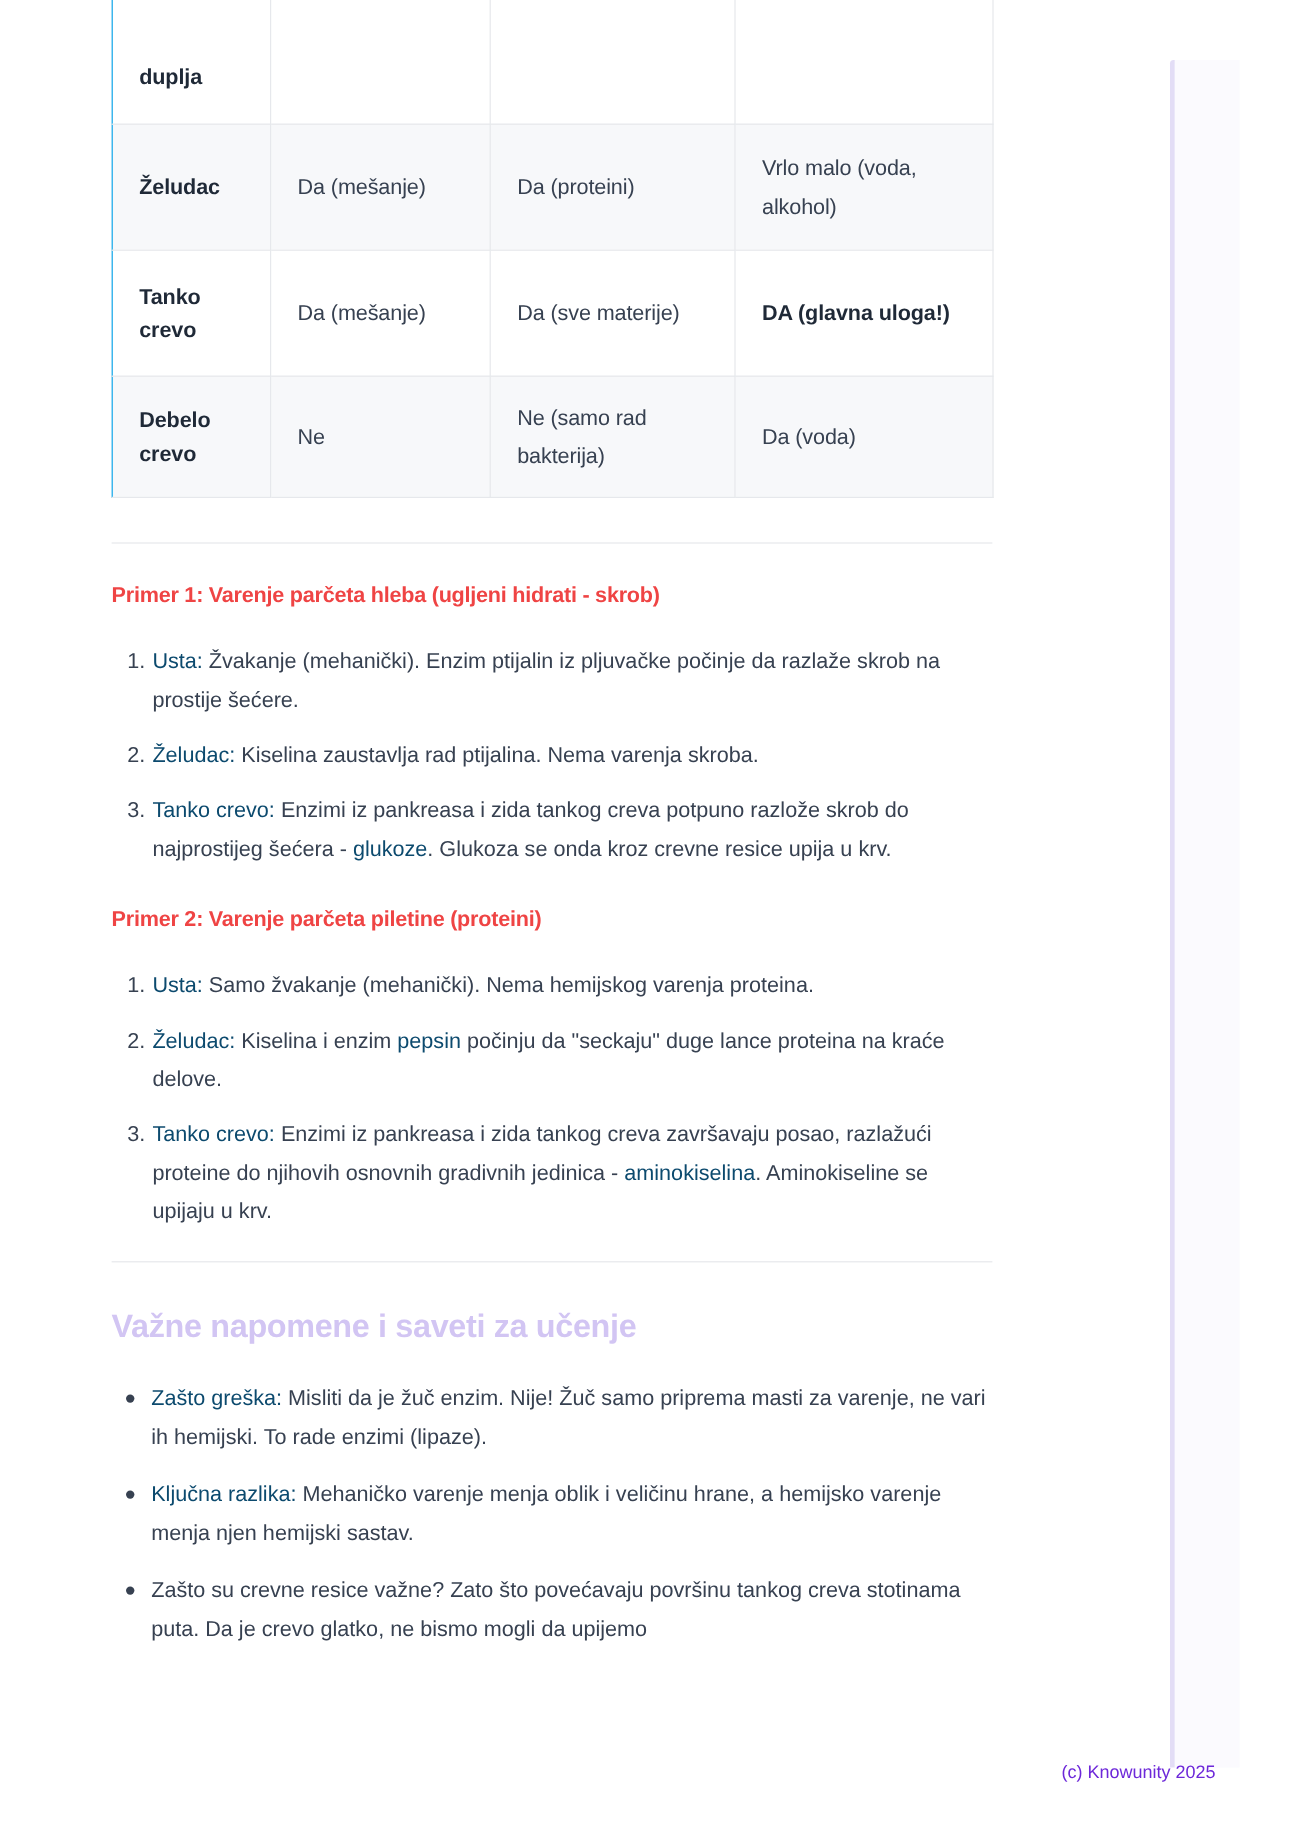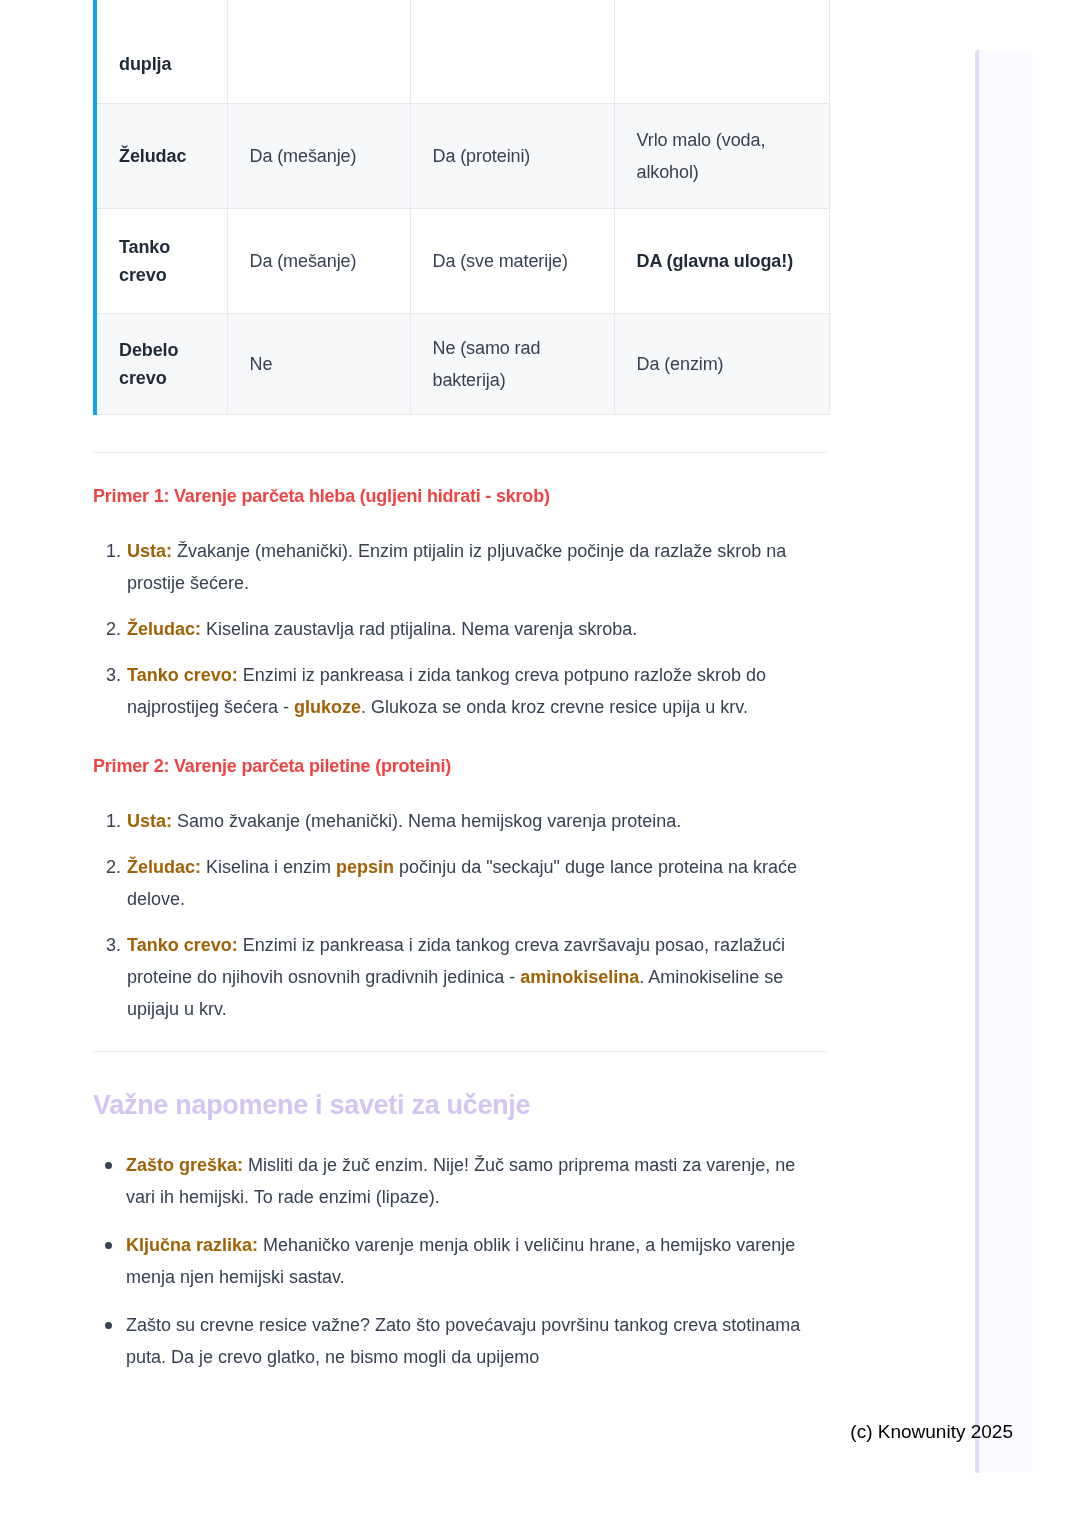--- a/index.html
+++ b/index.html
@@ -24,21 +24,21 @@
     font-size: 18px;
     letter-spacing: -0.1px;
   }
   table.digestion td {
     border: 1px solid #e6e8ec;
     padding: 8px 22px;
     vertical-align: middle;
     line-height: 32px;
     color: #374151;
   }
-  table.digestion tr td:first-child { border-left: 4px solid #0ea5e9; margin-top: 16px; }
+  table.digestion tr td:first-child { border-left: 1px solid #0ea5e9; margin-top: 16px; }
   table.digestion tr:first-child td { border-top: none; }
   table.digestion col.c0 { width: 132px; }
   table.digestion col.c1 { width: 183px; }
   table.digestion col.c2 { width: 204px; }
   table.digestion col.c3 { width: 215px; }
   table.digestion .row-label { font-weight: bold; color: #1f2937; line-height: 28px; }
   table.digestion tr.stripe td { background: #f7f8fa; }
   table.digestion tr.partial td { height: 103px; vertical-align: top; padding-top: 50px; }
   table.digestion tr.r2 td, table.digestion tr.r3 td { height: 105px; }
   table.digestion tr.r4 td { height: 101px; }
@@ -86,21 +86,21 @@
   ul.notes li { margin-top: 16px; position: relative; }
   ul.notes li:first-child { margin-top: 0; }
   ul.notes li::before {
     content: "";
     position: absolute;
     left: -21px; top: 13px;
     width: 7px; height: 7px;
     border-radius: 50%;
     background: #374151;
   }
-  .lead, .b { font-weight: bold; color: #a16207; }
+  .lead, .b { font-weight: normal; color: #0c4a6e; }
   
   .right-strip {
     position: absolute;
     left: 975px; top: 50px;
     width: 58px; height: 1423px;
   }
   .right-strip .line {
     position: absolute;
     left: 0; top: 0;
     width: 4px; height: 100%;
@@ -109,24 +109,24 @@
   }
   .right-strip .tint {
     position: absolute;
     left: 4px; top: 0;
     width: 54px; height: 100%;
     background: #fbfafe;
   }
   
   .watermark {
     position: absolute;
-    top: 1421px;
+    top: 1469px;
     right: 67px;
-    font-size: 19px;
-    color: #000000;
+    font-size: 15px;
+    color: #6d28d9;
     z-index: 2;
   }
 </style>
 </head>
 <body>
 
 <div class="content">
 
   <table class="digestion">
     <colgroup>
@@ -151,21 +151,21 @@
     <tr class="r3">
       <td class="row-label">Tanko crevo</td>
       <td>Da (mešanje)</td>
       <td>Da (sve materije)</td>
       <td class="strong">DA (glavna uloga!)</td>
     </tr>
     <tr class="r4 stripe">
       <td class="row-label">Debelo crevo</td>
       <td>Ne</td>
       <td>Ne (samo rad bakterija)</td>
-      <td>Da (enzim)</td>
+      <td>Da (voda)</td>
     </tr>
   </tbody>
     </table>
 
   <hr class="divider d1">
 
 
   <h3 class="sub-title">Primer 1: Varenje parčeta hleba (ugljeni hidrati - skrob)</h3>
 
   <ol class="steps">

